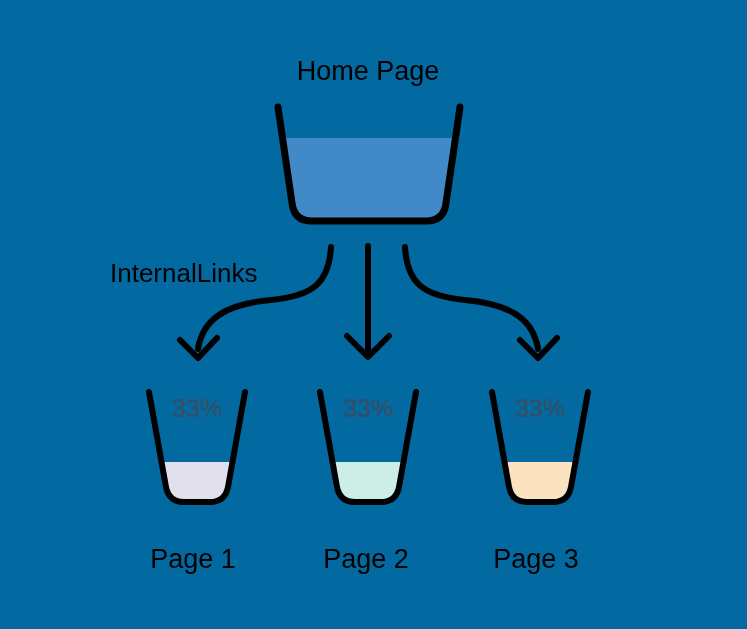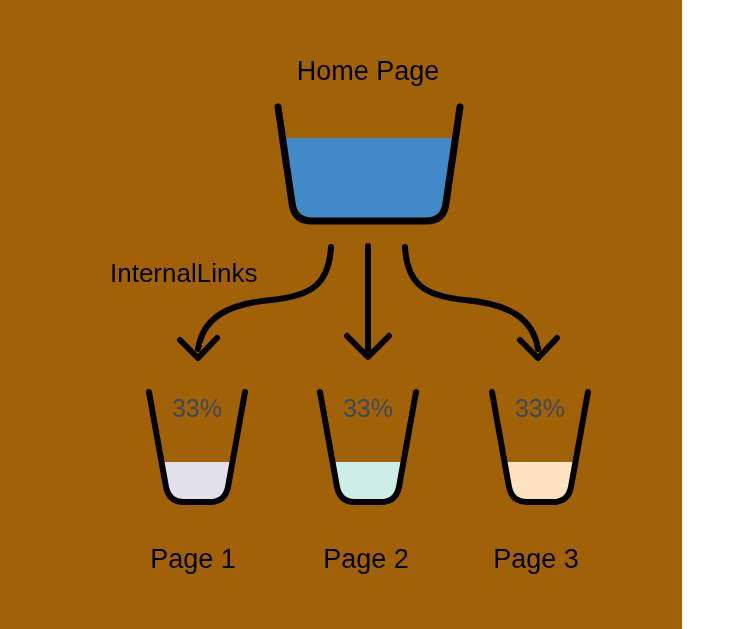--- a/index.html
+++ b/index.html
@@ -2,23 +2,23 @@
 <html><head>
 <meta charset="utf-8">
 <style>
   html, body {
     margin: 0;
     padding: 0;
     background: #ffffff;
   }
   .stage {
     position: relative;
-    width: 682px;
+    width: 747px;
     height: 629px;
-    background: #a16207;
+    background: #0369a1;
     overflow: hidden;
     font-family: "Liberation Sans", sans-serif;
   }
   svg text {
     font-family: "Liberation Sans", sans-serif;
   }
   .title-text {
     font-size: 27px;
     fill: #000000;
   }

